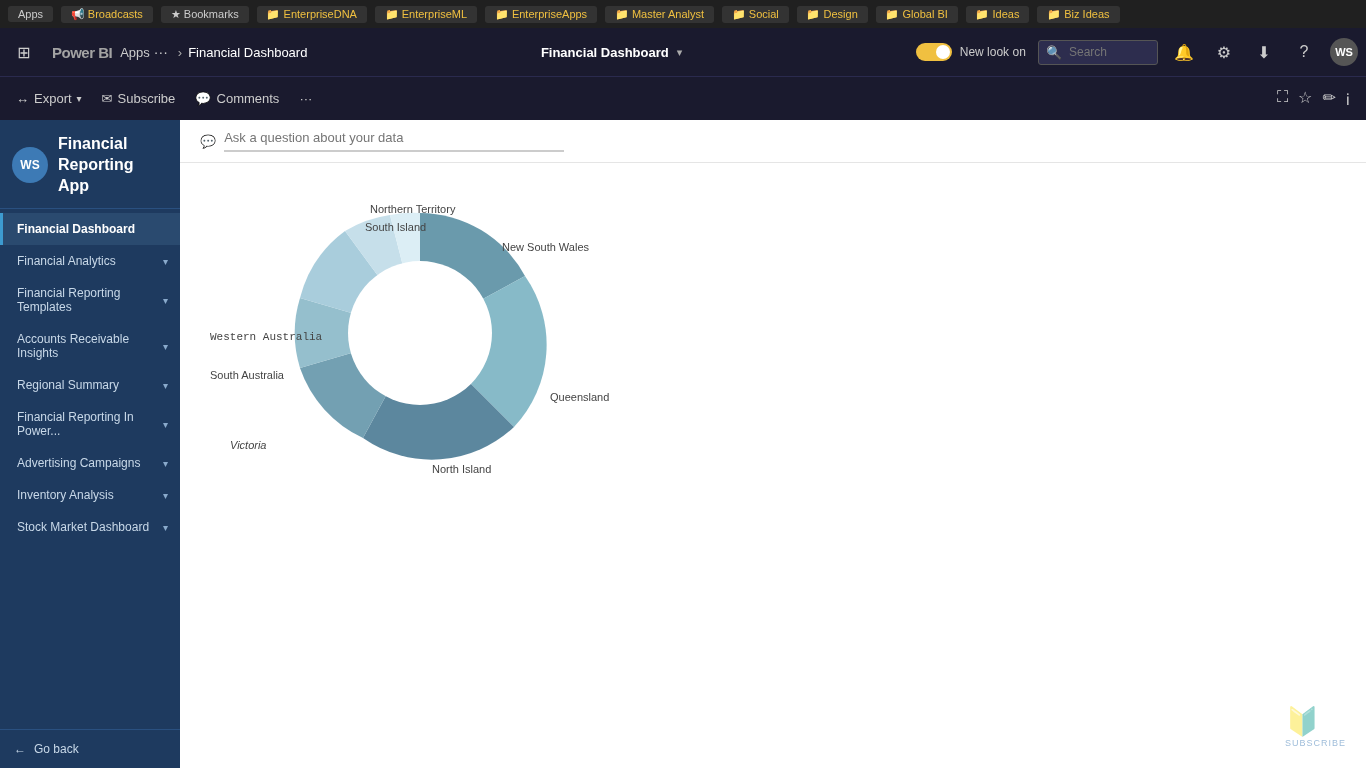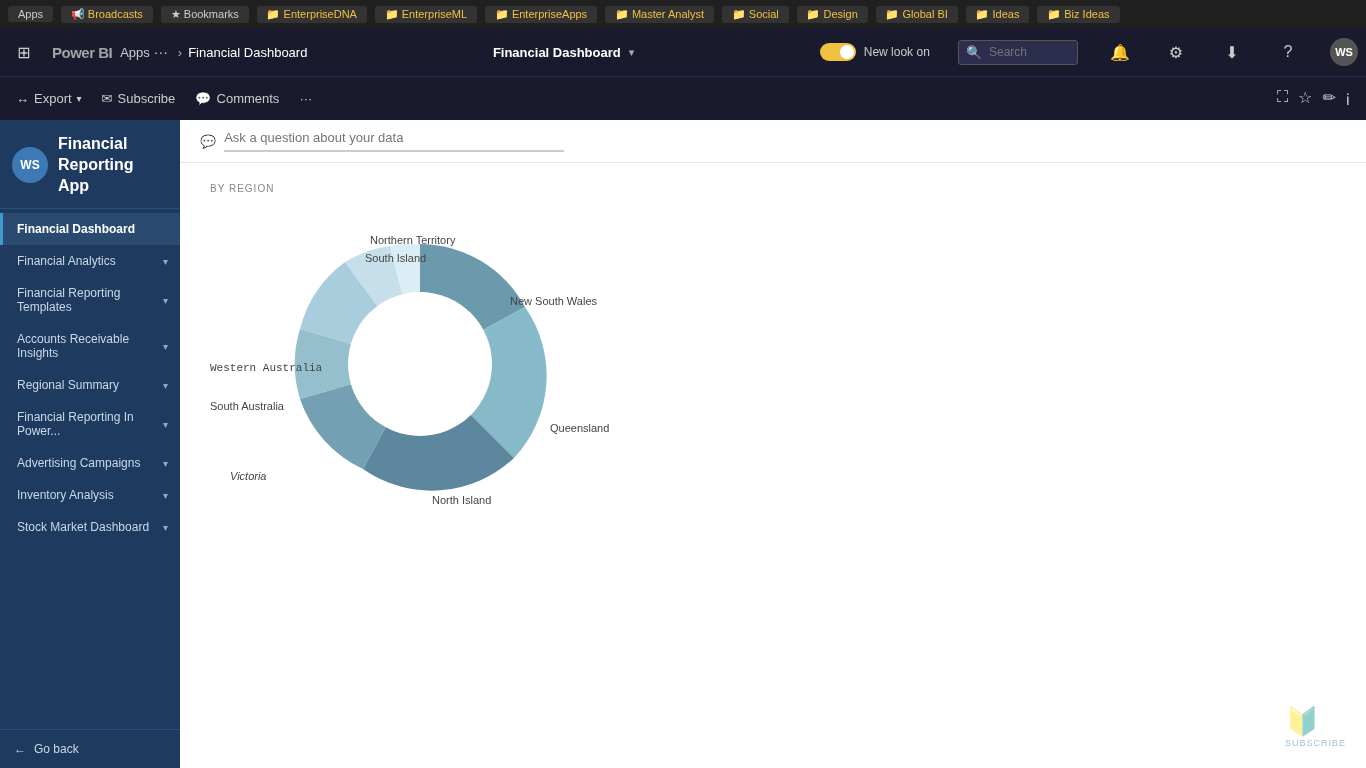--- a/index.html
+++ b/index.html
@@ -71,21 +71,21 @@
     }
     .topnav-dashboard-name {
       color: #fff;
       font-size: 13px;
       font-weight: 600;
     }
     .topnav-chevron { color: #aaa; font-size: 11px; }
     .topnav-right {
       display: flex;
       align-items: center;
-      gap: 28px;
+      gap: 12px;
     }
     .new-look-toggle {
       display: flex;
       align-items: center;
       gap: 8px;
     }
     .toggle-pill {
       width: 36px;
       height: 18px;
       background: #f0c040;
@@ -449,21 +449,20 @@
     </div>
   </div>
 
   <div class="content-area">
     <div class="qa-bar">
       <span class="qa-icon">💬</span>
       <input type="text" class="qa-input" placeholder="Ask a question about your data" style="">
     </div>
 
     <div class="chart-area">
-      <div class="chart-subtitle">BY REGION</div>
 
       <div class="donut-container">
         <svg class="donut-svg" width="300" height="300" viewBox="0 0 300 300">
 
           <path d="M150,150 L150,30 A120,120 0 0,1 255,93 Z" fill="#5a8fa3" opacity="0.9"></path>
 
           <path d="M150,150 L255,93 A120,120 0 0,1 244,244 Z" fill="#7ab3c2" opacity="0.9"></path>
 
           <path d="M150,150 L244,244 A120,120 0 0,1 93,255 Z" fill="#4a7a94" opacity="0.9"></path>
 
@@ -475,21 +474,21 @@
 
           <path d="M150,150 L75,48 A120,120 0 0,1 120,32 Z" fill="#c0dce8" opacity="0.9"></path>
 
           <path d="M150,150 L120,32 A120,120 0 0,1 150,30 Z" fill="#d8ecf4" opacity="0.9"></path>
 
           <circle cx="150" cy="150" r="72" fill="white"></circle>
         </svg>
 
         <span class="chart-label" style="top:20px;left:160px;">Northern Territory</span>
         <span class="chart-label" style="top:38px;left:155px;">South Island</span>
-        <span class="chart-label" style="top:58px;left:300px;margin-top:23px;">New South Wales</span>
+        <span class="chart-label" style="top:58px;left:292px;">New South Wales</span>
         <span class="chart-label" style="top:148px;left:0px;font-family:Liberation Mono, monospace;">Western Australia</span>
         <span class="chart-label" style="top:186px;left:0px;">South Australia</span>
         <span class="chart-label" style="top:208px;left:340px;">Queensland</span>
         <span class="chart-label" style="top:256px;left:20px;font-style:italic;">Victoria</span>
         <span class="chart-label" style="top:280px;left:222px;">North Island</span>
       </div>
 
       <div class="watermark">
         <div class="watermark-icon">🔰</div>
         <div class="watermark-text">SUBSCRIBE</div>

